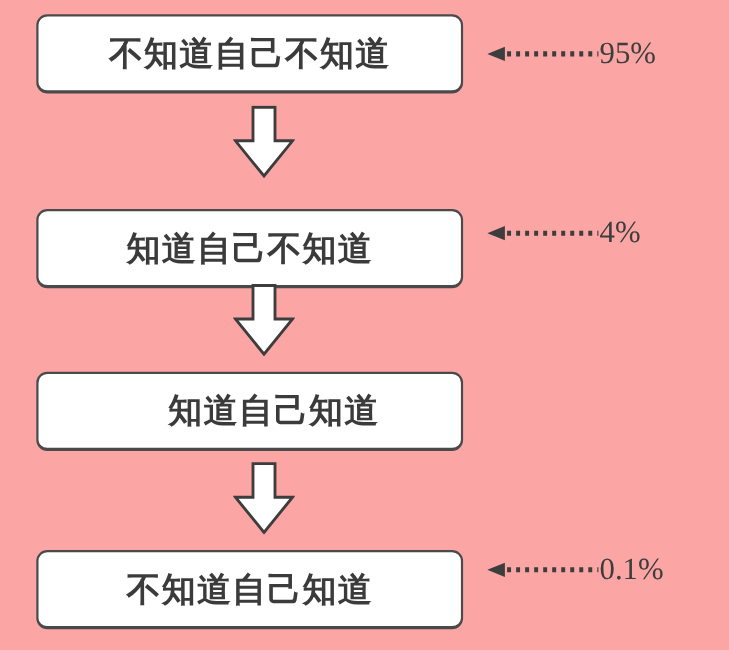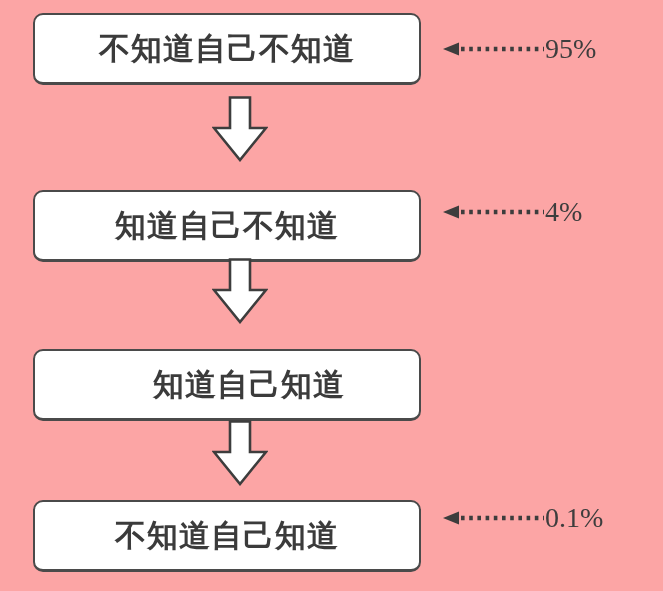--- a/index.html
+++ b/index.html
@@ -32,21 +32,21 @@
   .box-label {
     font-family: "Liberation Serif", serif;
     font-size: 31px;
     font-weight: 700;
     letter-spacing: 1px;
     color: #3b3b3b;
     white-space: nowrap;
   }
   .box1 { top: 13px; }
   .box2 { top: 175px; margin-top: 15px; }
-  .box3 { top: 349px; padding-left: 44px; }
+  .box3 { top: 338px; padding-left: 44px; }
   .box4 { top: 500px; }
 
   
   .darrow {
     position: absolute;
     left: 212px;
     width: 56px;
     height: 66px;
   }
   .darrow1 { top: 96px; }

